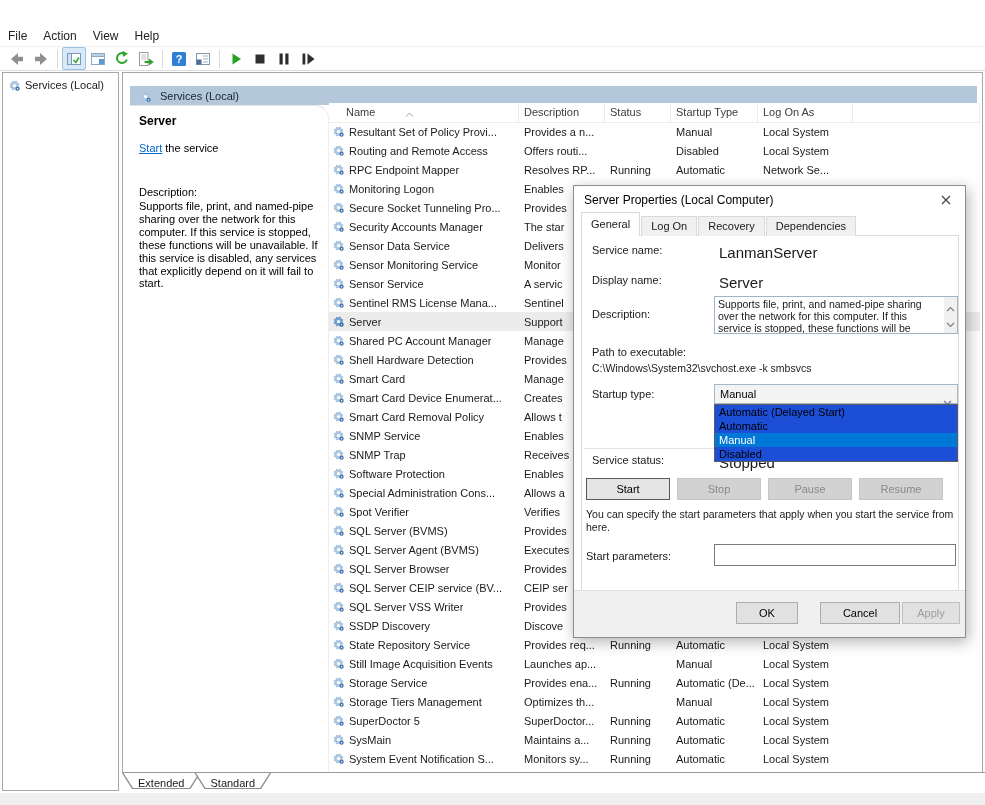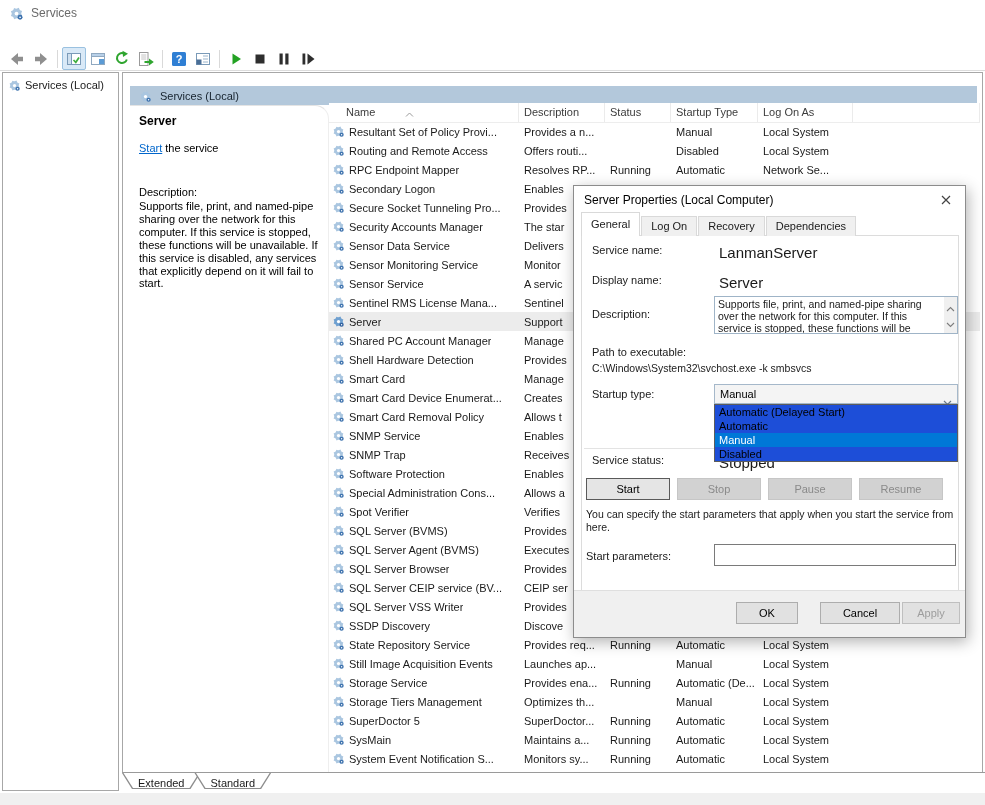--- a/index.html
+++ b/index.html
@@ -87,31 +87,27 @@
   .params-input{position:absolute;left:140px;top:358px;width:242px;height:22px;border:1px solid #7a7a7a;box-sizing:border-box;font-size:11px;font-family:"Liberation Sans",sans-serif;padding:0 4px;background:#fff;}
   .dlg-footer{position:absolute;left:0;right:0;bottom:0;height:46px;background:#f0f0f0;border-top:1px solid #dfdfdf;}
   .ftr-btn{position:absolute;top:11px;height:22px;font-size:11px;display:flex;align-items:center;justify-content:center;box-sizing:border-box;background:#e1e1e1;border:1px solid #adadad;color:#000;}
   .ftr-btn.dis{color:#9d9d9d;border-color:#bfbfbf;}
 </style>
 </head>
 <body>
 
 <div id="app">
 
-  <div class="titlebar">
-    <span class="app-icon"><svg width="100%" height="100%" viewBox="0 0 16 16">
-    <rect x="3.4" y="3.4" width="9.2" height="9.2" fill="#aac6e0" transform="rotate(22 8 8)"></rect>
-    <rect x="3.4" y="3.4" width="9.2" height="9.2" fill="#aac6e0" transform="rotate(67 8 8)"></rect>
-    <circle cx="8" cy="8" r="2" fill="#ffffff"></circle>
-    <circle cx="11.8" cy="12" r="2.6" fill="#3c71ad"></circle>
-          <circle cx="11.8" cy="12" r="0.9" fill="#ffffff"></circle>
-  </svg></span>
-    <span class="title">Services</span>
-  </div>
-
+
+  <div class="menubar" id="menu-items">
+      <span class="menu-item">File</span>
+      <span class="menu-item">Action</span>
+      <span class="menu-item">View</span>
+      <span class="menu-item">Help</span>
+    </div>
 
   <div class="toolbar" id="toolbar-items">
       <span class="tb-btn">
         <svg width="18" height="18" viewBox="0 0 18 18">
           <path d="M10 3 L3 9 L10 15 L10 11.2 L15 11.2 L15 6.8 L10 6.8 Z" fill="#8f8f8f"></path>
         </svg>
       </span>
       <span class="tb-btn">
         <svg width="18" height="18" viewBox="0 0 18 18">
           <path d="M8 3 L15 9 L8 15 L8 11.2 L3 11.2 L3 6.8 L8 6.8 Z" fill="#8f8f8f"></path>
@@ -284,21 +280,21 @@
           </div>
           <div class="lrow">
             <div class="cell c0">
               <span class="gear"><svg width="100%" height="100%" viewBox="0 0 16 16">
     <rect x="3.4" y="3.4" width="9.2" height="9.2" fill="#aac6e0" transform="rotate(22 8 8)"></rect>
     <rect x="3.4" y="3.4" width="9.2" height="9.2" fill="#aac6e0" transform="rotate(67 8 8)"></rect>
     <circle cx="8" cy="8" r="2" fill="#ffffff"></circle>
     <circle cx="11.8" cy="12" r="2.6" fill="#3c71ad"></circle>
                   <circle cx="11.8" cy="12" r="0.9" fill="#ffffff"></circle>
   </svg></span>
-              <span class="nm">Secondary Logon</span>
+              <span class="nm">Monitoring Logon</span>
             </div>
             <div class="cell c1">Enables</div>
             <div class="cell c2"></div>
             <div class="cell c3"></div>
             <div class="cell c4"></div>
           </div>
           <div class="lrow">
             <div class="cell c0">
               <span class="gear"><svg width="100%" height="100%" viewBox="0 0 16 16">
     <rect x="3.4" y="3.4" width="9.2" height="9.2" fill="#aac6e0" transform="rotate(22 8 8)"></rect>

